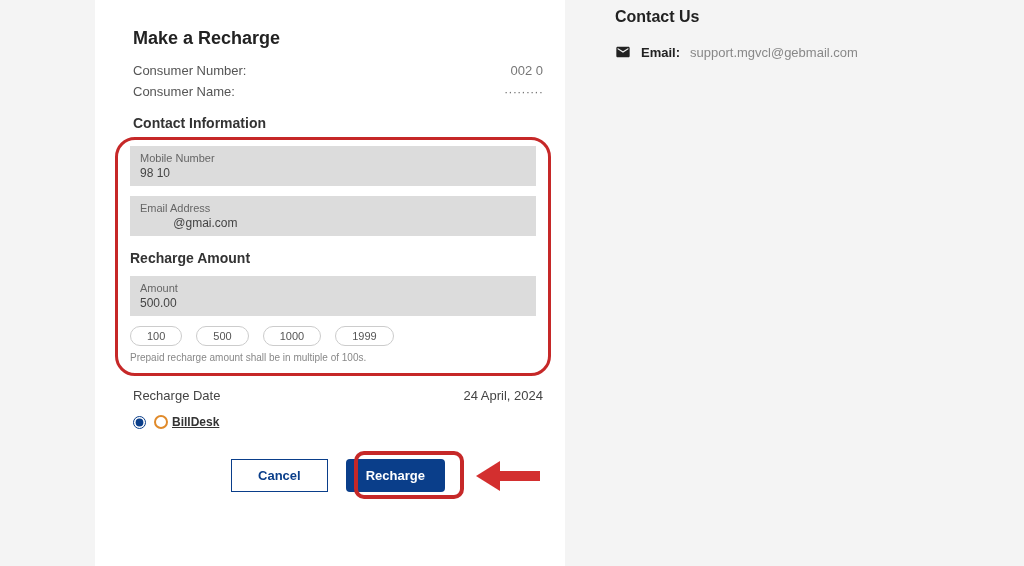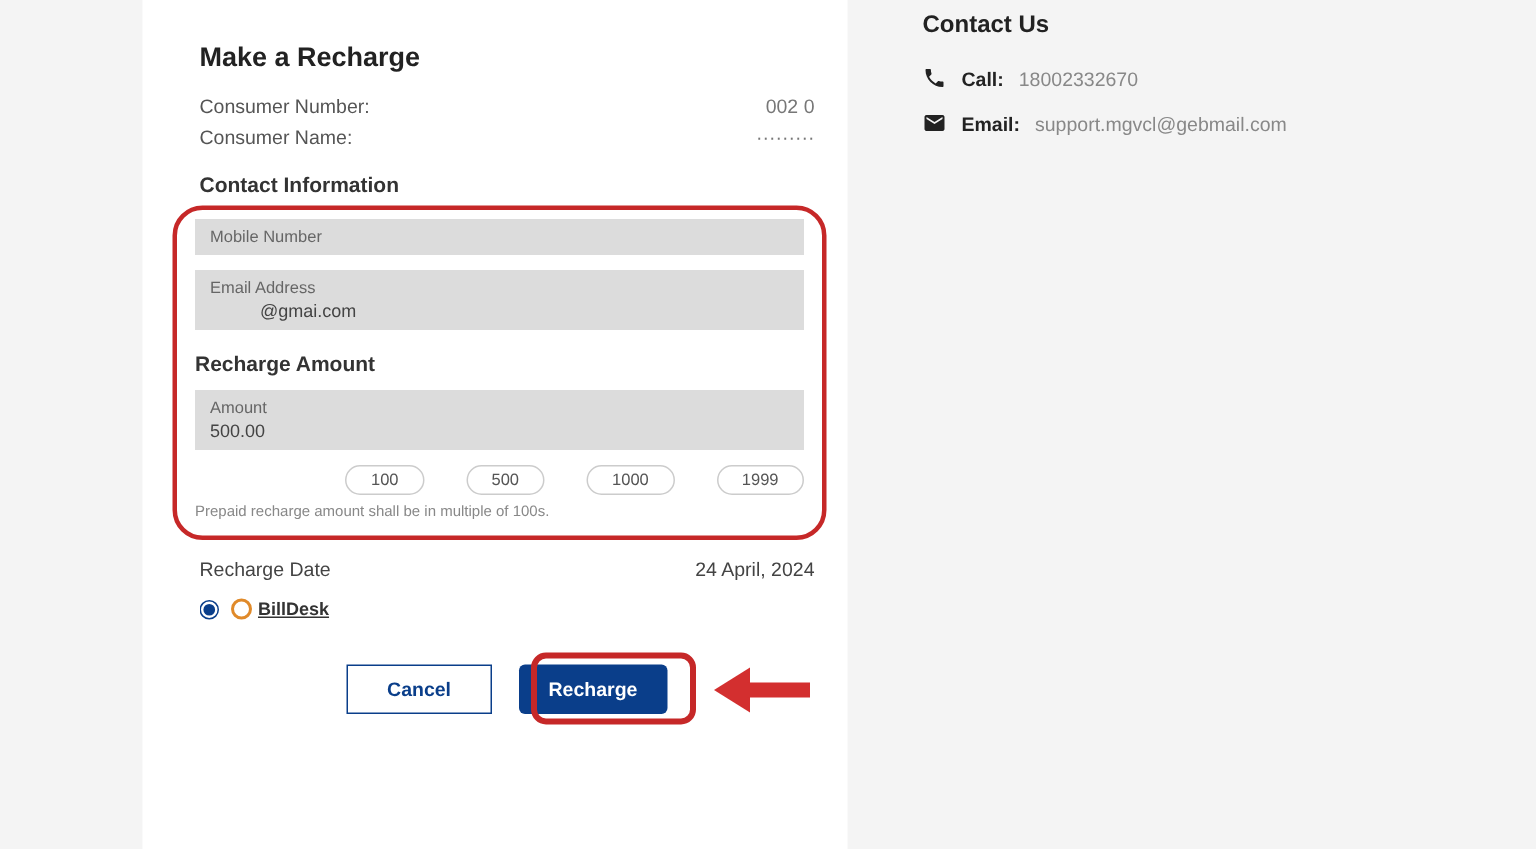--- a/index.html
+++ b/index.html
@@ -64,23 +64,22 @@
       font-size: 11px;
       color: #666;
     }
     .input-block .val {
       font-size: 12px;
       color: #444;
       margin-top: 2px;
     }
     .amount-pills {
       display: flex;
-      gap: 28px;
+      gap: 14px;
       margin: 8px 0 6px 0;
-      justify-content: flex-end;
     }
     .pill {
       border: 1px solid #ccc;
       border-radius: 14px;
       padding: 3px 16px;
       font-size: 11px;
       color: #555;
       background: #fff;
       cursor: pointer;
     }
@@ -228,20 +227,21 @@
     <div class="info-row">
       <span>Consumer Name:</span>
       <span class="value-partial">·········</span>
     </div>
 
     <div class="section-heading">Contact Information</div>
 
     <div class="highlight-box">
       <div class="input-block">
         <div class="lbl">Mobile Number</div>
+        <div class="val">98        10</div>
       </div>
       <div class="input-block">
         <div class="lbl">Email Address</div>
         <div class="val" style="white-space: pre;">          @gmai.com</div>
       </div>
 
       <div class="section-heading" style="margin-top:14px;">Recharge Amount</div>
 
       <div class="input-block">
         <div class="lbl">Amount</div>
@@ -278,26 +278,19 @@
         <div class="arrow-head"></div>
         <div class="arrow-body"></div>
       </div>
     </div>
   </div>
 
   <div class="sidebar">
     <h3>Contact Us</h3>
     <div class="contact-line">
       <svg class="icon-svg" viewBox="0 0 24 24">
-          <path d="M6.6 10.8c1.4 2.8 3.8 5.1 6.6 6.6l2.2-2.2c.3-.3.7-.4 1-.2 1.1.4 2.3.6 3.6.6.6 0 1 .4 1 1V20c0 .6-.4 1-1 1C10.6 21 3 13.4 3 4c0-.6.4-1 1-1h3.4c.6 0 1 .4 1 1 0 1.2.2 2.4.6 3.6.1.4 0 .8-.2 1l-2.2 2.2z"></path>
-        </svg>
-      <span class="clabel">Call:</span>
-      <span class="cval">18002332670</span>
-    </div>
-    <div class="contact-line">
-      <svg class="icon-svg" viewBox="0 0 24 24">
           <path d="M20 4H4c-1.1 0-2 .9-2 2v12c0 1.1.9 2 2 2h16c1.1 0 2-.9 2-2V6c0-1.1-.9-2-2-2zm0 4l-8 5-8-5V6l8 5 8-5v2z"></path>
         </svg>
       <span class="clabel">Email:</span>
       <span class="cval">support.mgvcl@gebmail.com</span>
     </div>
   </div>
 </div>
 
 </body></html>

